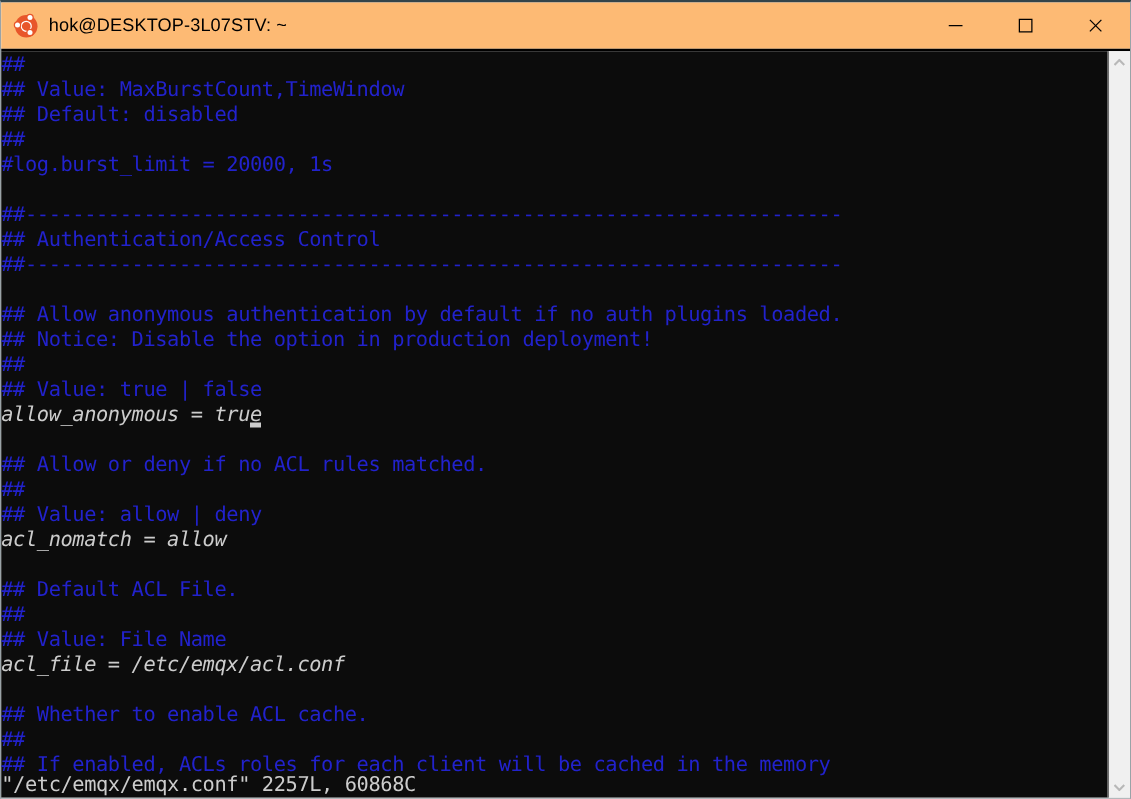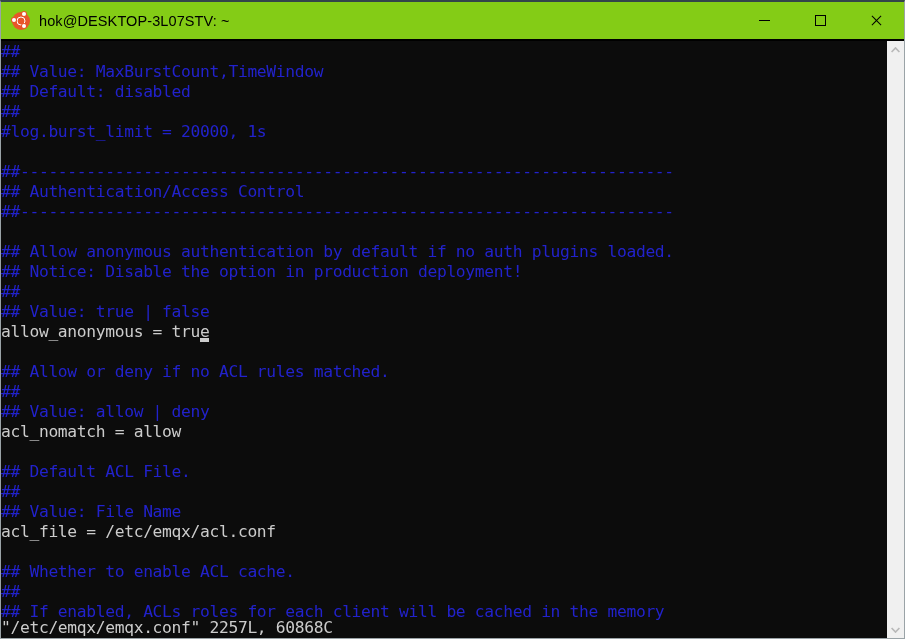--- a/index.html
+++ b/index.html
@@ -25,21 +25,21 @@
     border-right: 1px solid #9aa3a7;
     border-bottom: 1px solid #9aa3a7;
     display: flex;
     flex-direction: column;
   }
 
   
   .titlebar {
     height: 37px;
     min-height: 37px;
-    background: #84cc16;
+    background: #fdba74;
     display: flex;
     align-items: center;
     position: relative;
     user-select: none;
   }
   .title-left {
     display: flex;
     align-items: center;
     padding-left: 11px;
     flex: 1 1 auto;
@@ -160,21 +160,21 @@
     line-height: 20px;
     letter-spacing: -0.02em;
     white-space: pre;
     color: #cccccc;
   }
   .screen .row {
     height: 20px;
     white-space: pre;
   }
   .cm  { color: #2222cc; }     
-  .val { color: #cccccc; }     
+  .val { color: #cccccc; font-style: italic; }     
 
   .statusline {
     position: absolute;
     left: 0;
     right: 0;
     bottom: 0;
     height: 20px;
     white-space: pre;
     color: #cccccc;
     font-family: "DejaVu Sans Mono", monospace;

